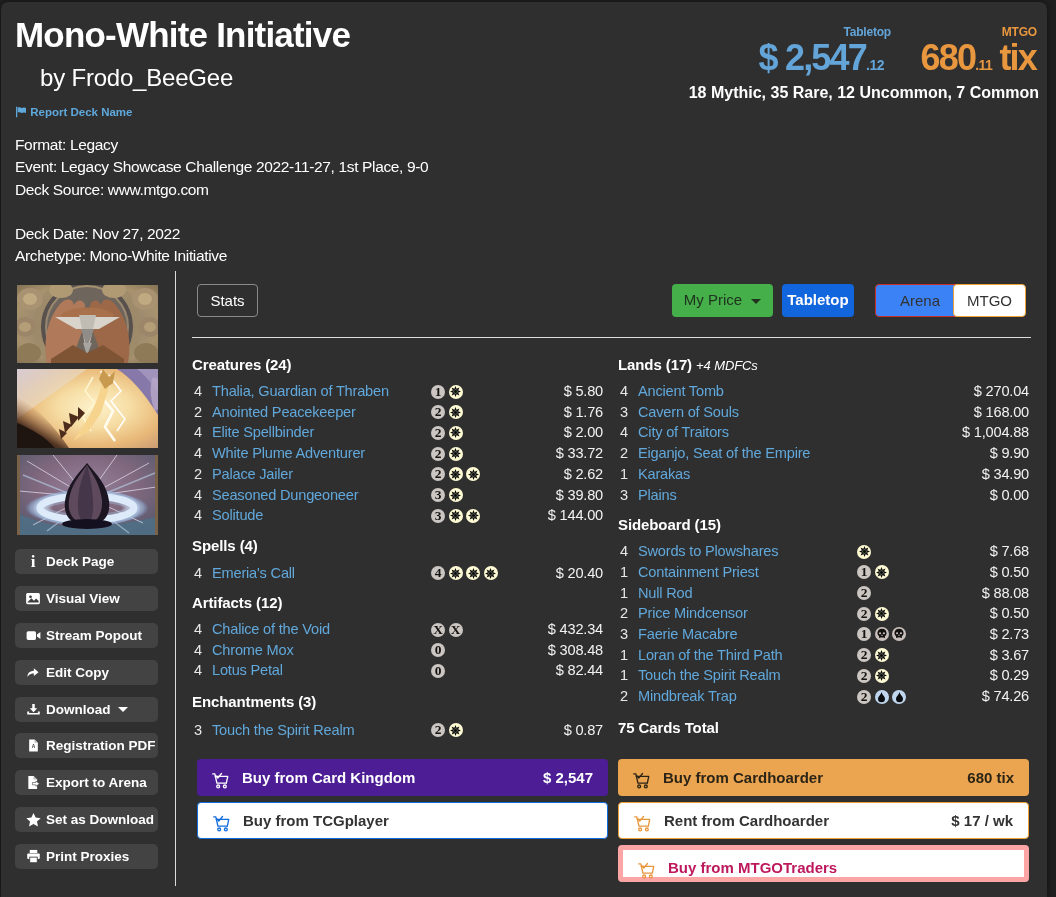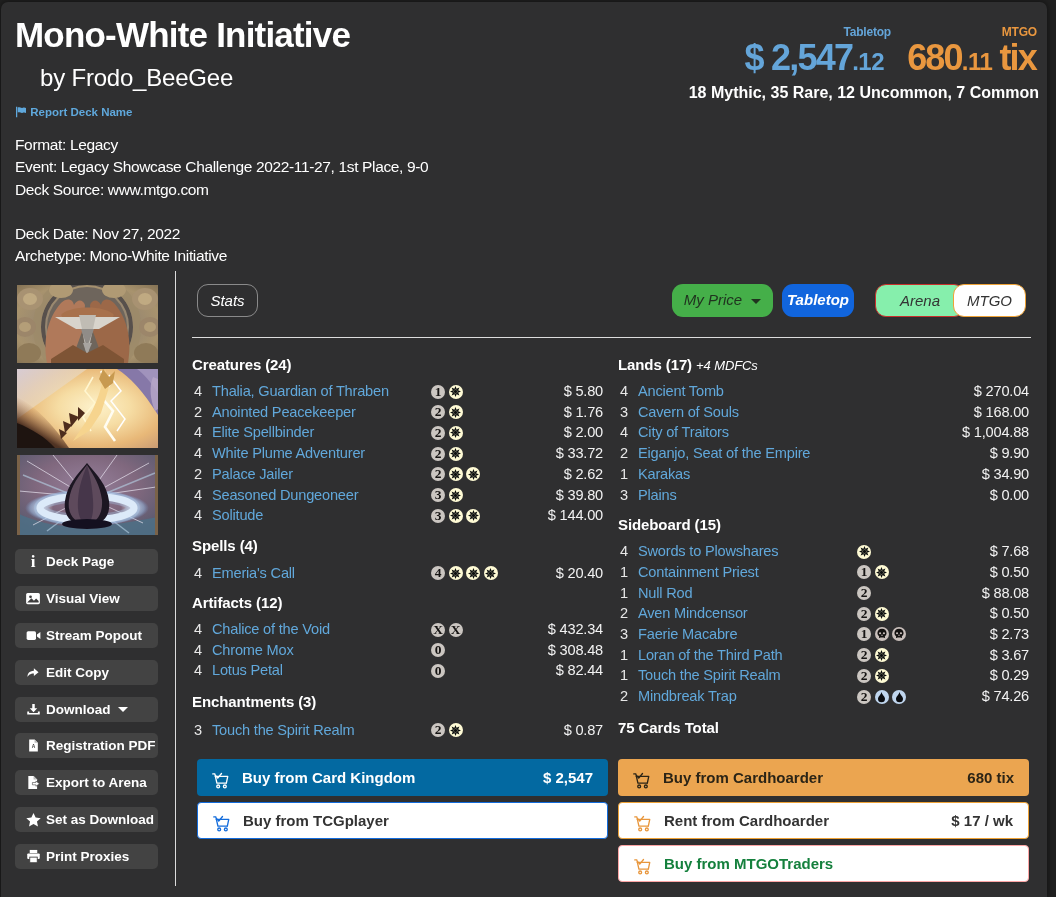--- a/index.html
+++ b/index.html
@@ -4,62 +4,62 @@
 * { margin:0; padding:0; box-sizing:border-box; }
 html,body { width:1056px; height:897px; background:#202020; font-family:"Liberation Sans",sans-serif; overflow:hidden; position:relative; }
 .panel { position:absolute; left:1px; top:2px; width:1046px; height:895px; background:#2f2f30; border-radius:7px 7px 0 0; box-shadow:0 0 7px rgba(0,0,0,0.55); }
 h1.title { position:absolute; left:15px; top:15px; font-size:35px; font-weight:800; color:#fff; letter-spacing:-0.8px; }
 .byline { position:absolute; left:40px; top:64px; font-size:24px; color:#fff; font-weight:400; letter-spacing:-0.2px; }
 .report { position:absolute; left:15px; top:106px; font-size:11.5px; font-weight:700; color:#5fa8dc; }
 .meta { position:absolute; left:15px; font-size:15.5px; color:#fff; line-height:22.3px; letter-spacing:-0.35px; }
 a.lnk { color:#ffffff; text-decoration:none; }
 .plabel { font-size:12px; font-weight:700; letter-spacing:-0.2px; }
 .bigprice { font-size:36px; font-weight:700; letter-spacing:-1.8px; line-height:36px; white-space:nowrap; }
-.decimals { font-size:24px; letter-spacing:-0.5px; }
+.decimals { font-size:14px; letter-spacing:-0.5px; }
 .tcol { color:#64a5d9; } .ocol { color:#e9973f; }
 .rarity { position:absolute; top:84px; right:17px; font-size:16px; font-weight:700; color:#fff; }
 .vline { position:absolute; left:175px; top:271px; width:1px; height:615px; background:#dcdcdc; }
 .hline { position:absolute; left:192px; top:337px; width:839px; height:1px; background:#dcdcdc; }
 
 .thumb { position:absolute; left:17px; width:141px; overflow:hidden; }
 .sbtn { position:absolute; left:15px; width:143px; height:25px; background:#434343; border-radius:5px; color:#fff; font-size:13.5px; font-weight:700; line-height:25px; white-space:nowrap; }
 .sbtn .sicon { position:absolute; left:8px; top:0; width:20px; height:25px; display:flex; align-items:center; justify-content:center; }
 .sbtn .slabel { margin-left:31px;text-align:center; }
 .caret2 { display:inline-block; width:0; height:0; border-left:5px solid transparent; border-right:5px solid transparent; border-top:5px solid #fff; vertical-align:2px; margin-left:4px; }
 
-.btn { position:absolute; top:284px; height:33px; border-radius:11px; font-size:15px; text-align:center; line-height:31px; white-space:nowrap;font-style:italic; }
+.btn { position:absolute; top:284px; height:33px; border-radius:4px; font-size:15px; text-align:center; line-height:31px; white-space:nowrap; }
 .stats { left:197px; width:61px; border:1px solid #8a8a8a; color:#fff; }
 .myprice { left:672px; width:101px; background:#45af49; color:#20331f; font-weight:400; }
 .tabletop { left:782px; width:72px; background:#1165dd; color:#fff; font-weight:700; }
-.arena { left:875px; width:90px; background:#86efac; border:1px solid #c9302c; color:#333; }
+.arena { left:875px; width:90px; background:#3b82f6; border:1px solid #c9302c; color:#333; }
 .mtgo { left:953px; width:73px; background:#fff; border:1px solid #eea236; color:#333; }
 .caret { display:inline-block; width:0; height:0; border-left:5px solid transparent; border-right:5px solid transparent; border-top:5px solid #20331f; vertical-align:1px; margin-left:5px; }
 
 .sechead { position:absolute; width:413px; height:21px; line-height:21px; font-size:15px; font-weight:700; color:#fff; white-space:nowrap; letter-spacing:-0.1px; }
 .mdfc { font-weight:400; font-style:italic; font-size:13px; }
 .row { position:absolute; width:411px; height:21px; line-height:21px; font-size:14.6px; letter-spacing:-0.2px; white-space:nowrap; }
 .cnt { position:absolute; left:0; width:10px; text-align:right; color:#e8e8e8; }
 .cname { position:absolute; left:20px; color:#61a8db; }
 .manas { position:absolute; left:239px; top:3.5px; display:flex; gap:3.5px; }
 .price { position:absolute; right:0; color:#f2f2f2; }
 .ms { display:inline-block; width:14px; height:14px; border-radius:50%; }
 .msg { background:#cbc6c1; color:#161413; font-family:"Liberation Serif",serif; font-weight:700; font-size:13.5px; text-align:center; line-height:14.5px; }
 .msw { background:#fffbd5; }
 .msb { background:#c9bfbb; }
 .msu { background:#c0d6ee; }
 
 .buy { position:absolute; width:411px; height:37px; border-radius:4px; font-size:15px; font-weight:700; line-height:35px; }
 .buy .cart { position:absolute; left:13px; top:8px; }
 .buy .blabel { margin-left:45px; }
 .buy .bprice { position:absolute; right:15px; top:0; }
-.ck { left:197px; top:759px; background:#0369a1; color:#fff; line-height:37px; }
+.ck { left:197px; top:759px; background:#4c1d95; color:#fff; line-height:37px; }
 .tcg { left:197px; top:802px; background:#fff; border:1px solid #136cdc; color:#333; }
 .chb { left:618px; top:759px; background:#eba550; color:#2b2416; line-height:37px; }
 .chr { left:618px; top:802px; background:#fff; border:1px solid #eea236; color:#333; }
-.mtr { left:618px; top:845px; background:#fff; border:1px solid #fca5a5; color:#15803d; }
+.mtr { left:618px; top:845px; background:#fff; border:5px solid #fca5a5; color:#be185d; }
 </style></head>
 <body>
 <div class="panel"></div>
 <h1 class="title">Mono-White Initiative</h1>
 <div class="byline">by Frodo_BeeGee</div>
 <div class="report"><svg viewBox="0 0 24 24" width="12" height="12" style="vertical-align:-2px">
       <path fill="#5fa8dc" d="M2 1.5 H4.5 V22.5 H2 Z M5.5 3 C9 1 12 5 15.5 3.5 C18 2.4 20 2.8 22 4 V14 C20 12.8 18 12.4 15.5 13.5 C12 15 9 11 5.5 13 Z"></path>
     </svg> Report Deck Name</div>
 <div class="meta" style="top:134px">Format: Legacy<br>
 Event: <a class="lnk">Legacy Showcase Challenge 2022-11-27</a>, 1st Place, 9-0<br>
@@ -863,21 +863,21 @@
 <div class="row" style="left:618px;top:582.5px">
     <span class="cnt">1</span>
     <span class="cname">Null Rod</span>
     <span class="manas">
       <span class="ms msg">2</span>
     </span>
     <span class="price">$ 88.08</span>
   </div>
 <div class="row" style="left:618px;top:603.2px">
     <span class="cnt">2</span>
-    <span class="cname">Aven Mindcensor</span>
+    <span class="cname">Price Mindcensor</span>
     <span class="manas">
       <span class="ms msg">2</span>
       <span class="ms msw">
         <svg viewBox="0 0 100 100" width="11" height="11" style="display:block;margin:1.5px auto 0">
           <g fill="#0d0f0f">
             <circle cx="50" cy="50" r="16"></circle>
             <g id="r">
               <path d="M50 0 L63 34 L37 31 Z"></path>
             </g>
             <g transform="rotate(45 50 50)">

